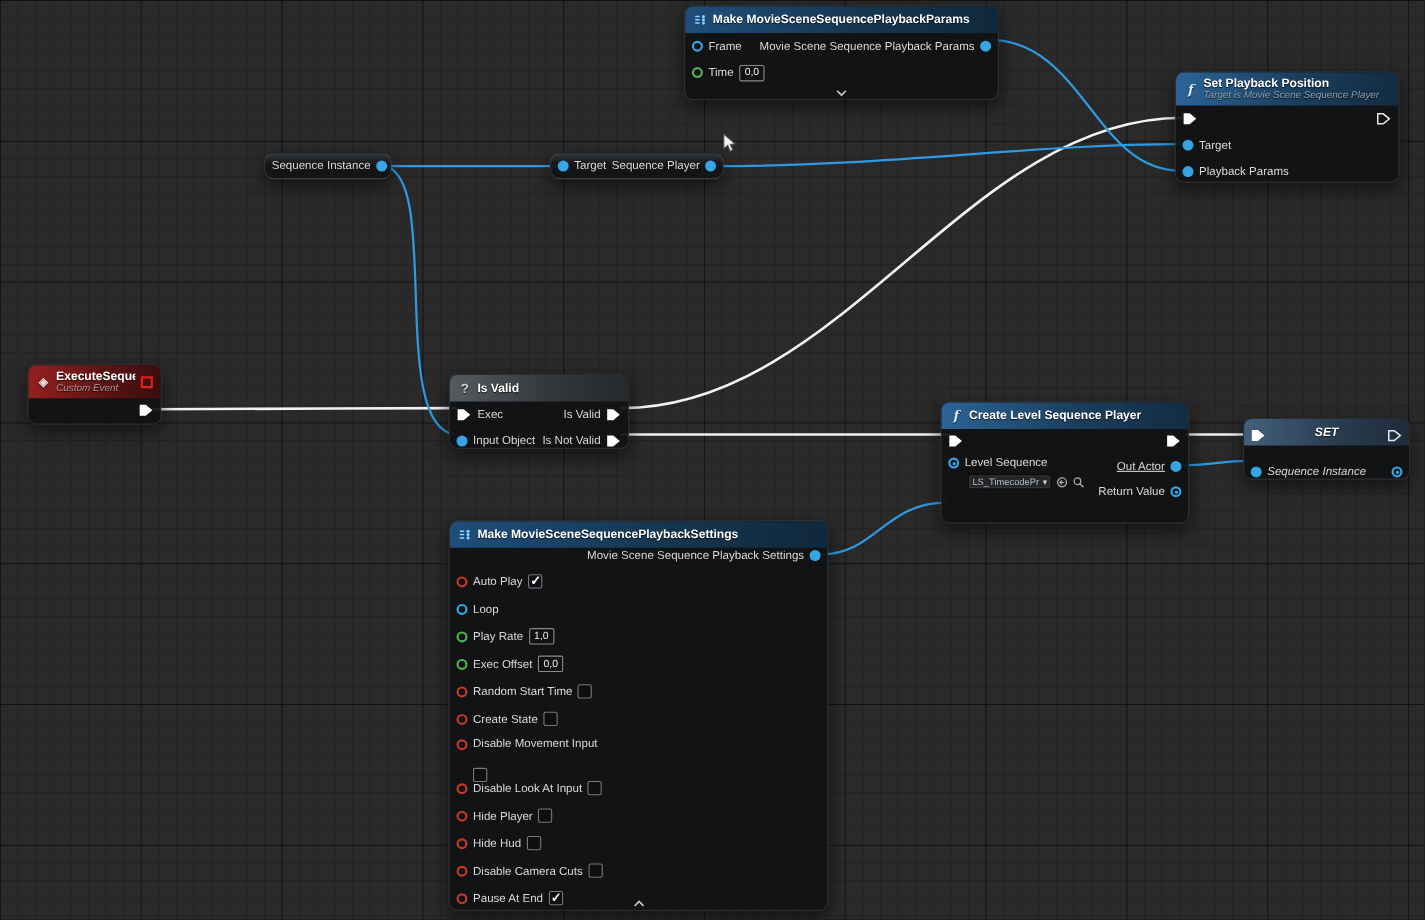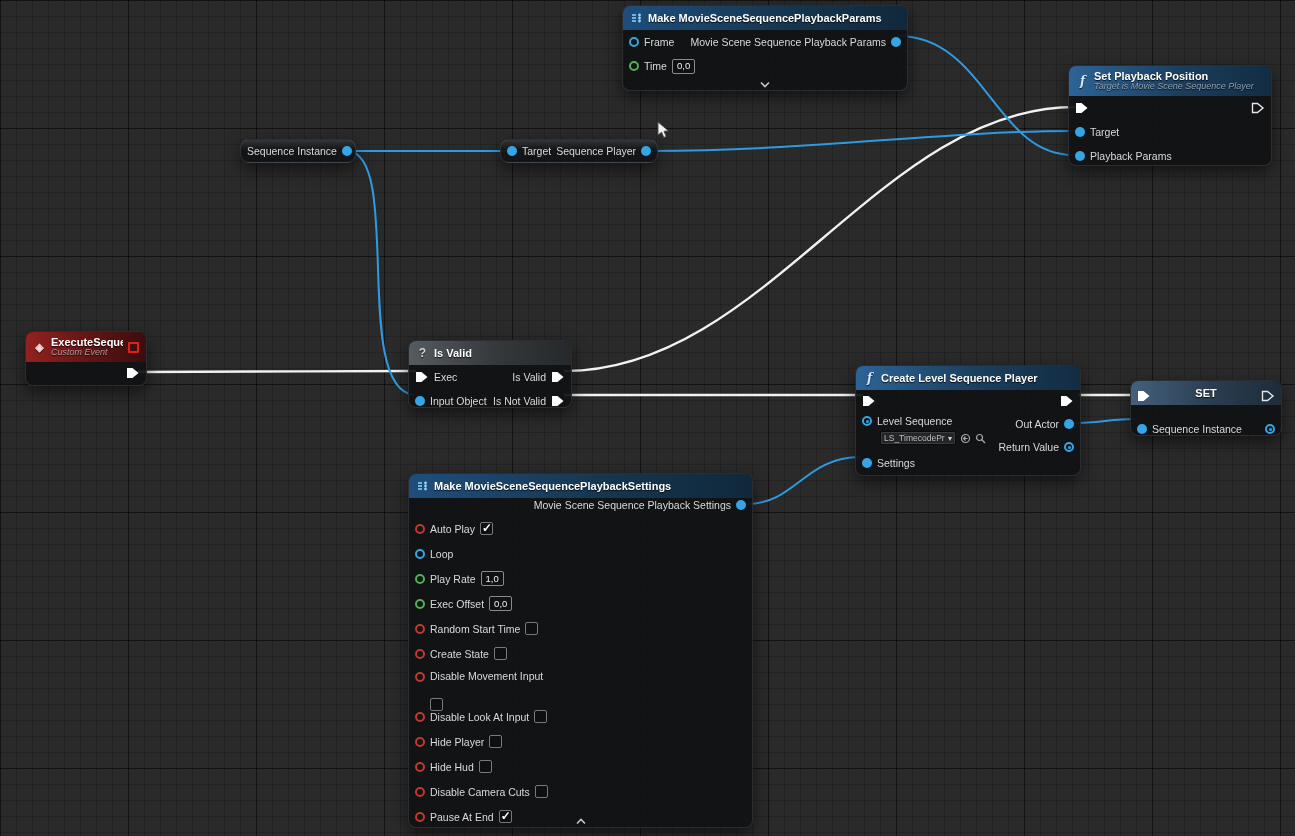--- a/index.html
+++ b/index.html
@@ -79,21 +79,21 @@
   .caret{color:#cfcfcf;font-size:8px;}
   .miniicon{display:inline-flex;line-height:0;}
   
   .n-makeparams{left:622px;top:5px;width:286px;height:86px;}
   .n-setpos{left:1068px;top:65px;width:204px;height:101px;}
   .n-seqinst{left:240px;top:139px;width:116px;height:24px;}
   .n-seqplayer{left:500px;top:139px;width:158px;height:24px;}
   .n-exec{left:25px;top:331px;width:122px;height:55px;}
   .n-isvalid{left:408px;top:340px;width:164px;height:68px;}
   .n-createlsp{left:855px;top:365px;width:226px;height:111px;}
-  .n-set{left:1130px;top:380px;width:152px;height:56px;}
+  .n-set{left:1130px;top:380px;width:152px;height:56px;font-style:italic;}
   .n-makesettings{left:408px;top:473px;width:345px;height:355px;}
   .ev-flag{width:7px;height:7px;border:2px solid #e02020;border-radius:1px;margin-left:auto;flex:0 0 7px;}
   .settings-rows{padding-top:2px;margin-top:16px;}
   .settings-rows .row{height:25px;}
   .row.tallrow{height:38px;align-items:flex-start;padding-top:4px;}
   .wrapcol{display:flex;flex-direction:column;align-items:flex-start;gap:16px;}
   #cursor{position:absolute;left:655px;top:121px;z-index:5;line-height:0;}
 </style>
 </head>
 <body>
@@ -292,25 +292,21 @@
             <path d="M3.5 5.5h4M5.5 3.5l-2 2 2 2" fill="none" stroke="#a8a8a8" stroke-width="1.1"></path>
           </svg>
       </span>
       <span class="miniicon">
         <svg width="11" height="11" viewBox="0 0 11 11">
             <circle cx="4.5" cy="4.5" r="3" fill="none" stroke="#a8a8a8" stroke-width="1.2"></circle>
             <path d="M6.8 6.8L10 10" stroke="#a8a8a8" stroke-width="1.3"></path>
           </svg>
       </span>
     </div>
-    <div class="row" style="height:22px;margin-top:6px;">
-      <span class="pin filled pin-obj"></span>
-      <span class="plabel">Settings</span>
-    </div>
-    <div class="out-row" style="top:47px;">
+    <div class="out-row" style="top:47px;text-decoration:underline;">
       <span class="plabel">Out Actor</span>
       <span class="pin filled pin-obj"></span>
     </div>
     <div class="out-row" style="top:70px;">
       <span class="plabel">Return Value</span>
       <span class="pin hollow pin-obj dot"></span>
     </div>
   </div>
 
   <div class="node n-set">

